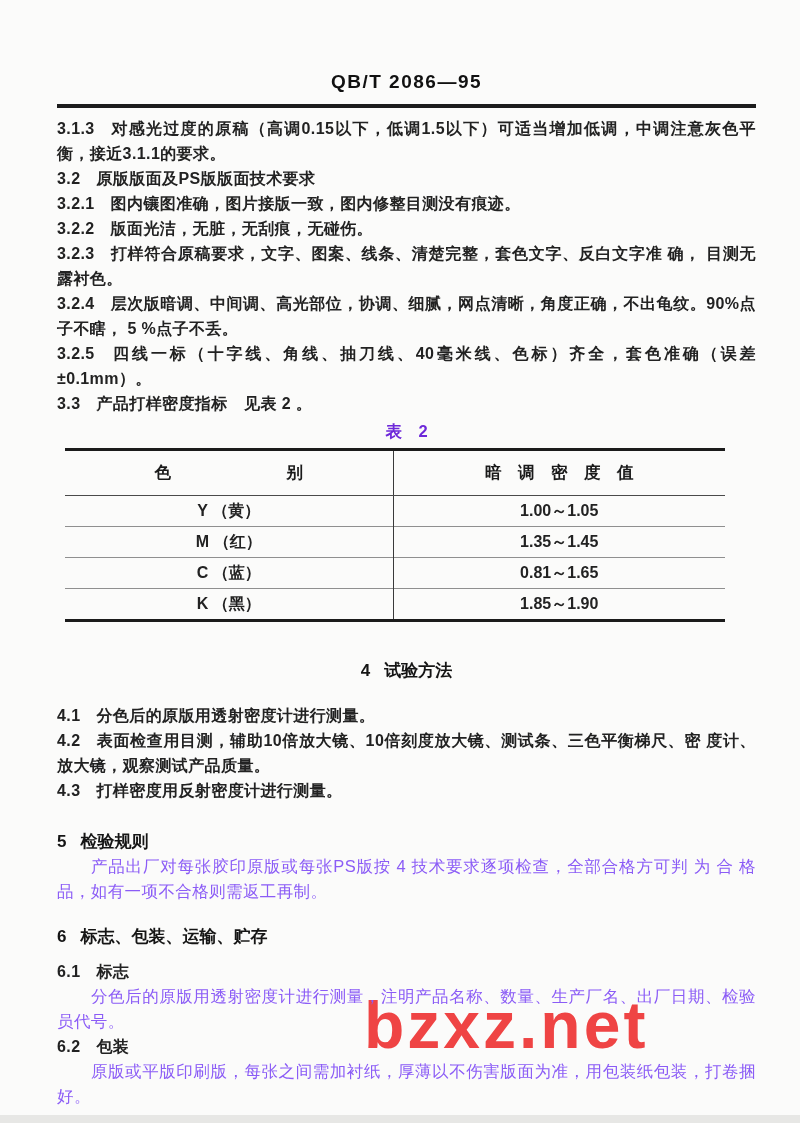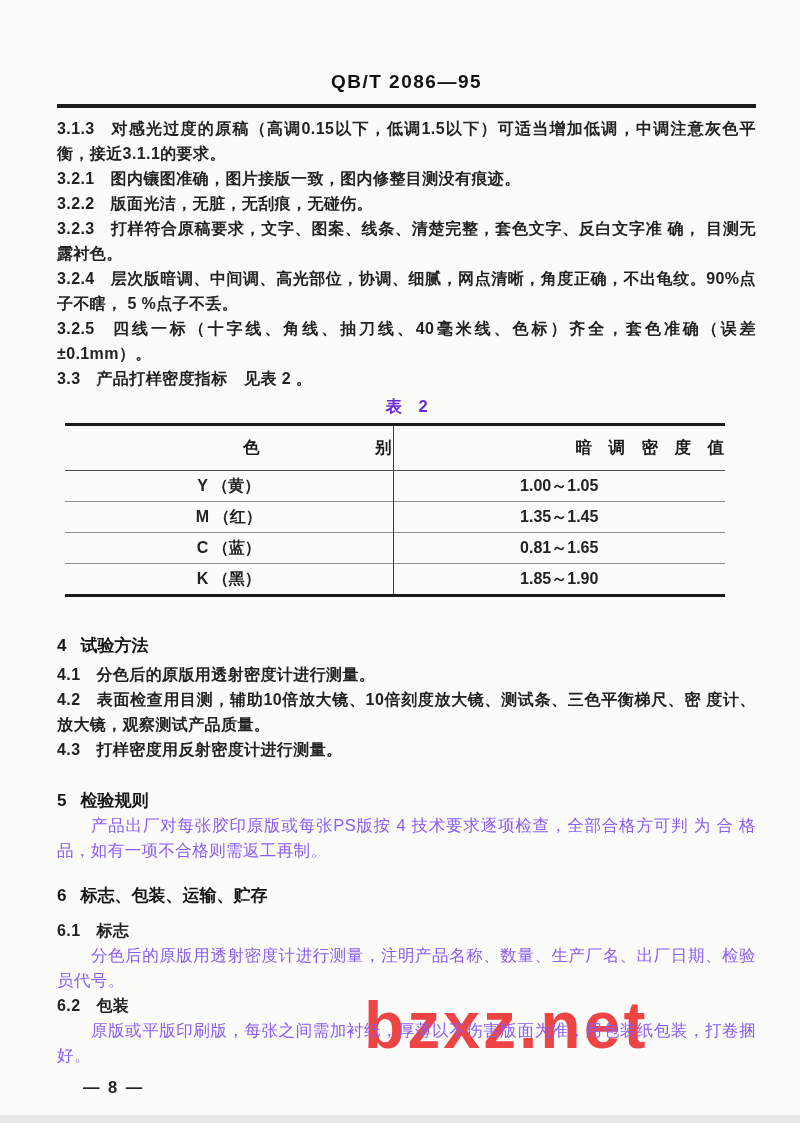--- a/index.html
+++ b/index.html
@@ -28,43 +28,43 @@
   .clause{
     font-size:16px;line-height:25px;text-align:justify;
     letter-spacing:0.4px;font-weight:600;color:#222;margin:0;
   }
   .clause .num{font-weight:800;margin-right:16px;white-space:nowrap;}
   .first-para{margin-top:8px;}
   .h-sec{
     font-size:17px;line-height:25px;font-weight:800;color:#151515;margin:0;
   }
   .h-sec .num{margin-right:14px;}
-  .mt-h4{margin-top:36px;}
-  .mt-8{margin-top:4px;}
+  .mt-h4{margin-top:36px;text-align:center;}
+  .mt-8{margin-top:20px;}
   .mt-h5{margin-top:26px;}
   .mt-h6{margin-top:20px;}
   .mt-10{margin-top:10px;}
   .para-indent{
     font-size:16.5px;line-height:25px;text-align:justify;
     letter-spacing:0.4px;font-weight:400;color:#8b5cf6;margin:0;
     text-indent:34px;
   }
   .tbl-caption{
     margin-top:4px;text-align:center;font-size:16.5px;
     font-weight:800;color:#6d28d9;height:22px;line-height:22px;
   }
   table.tbl{
     margin:6px 0 0 8px;width:660px;border-collapse:collapse;
     border-top:3px solid #1b1b1b;border-bottom:3px solid #1b1b1b;
     table-layout:fixed;
   }
   table.tbl col.c1{width:49.7%;}
   table.tbl th{
     height:42px;font-size:16.5px;font-weight:800;color:#1a1a1a;
-    text-align:right;vertical-align:middle;
+    text-align:center;vertical-align:middle;
     border-bottom:1.5px solid #4a4a4a;
   }
   table.tbl td{
     height:28px;font-size:16px;font-weight:600;color:#222;
     text-align:center;vertical-align:middle;
     border-top:1px solid #8f8f8f;
   }
   table.tbl .vline{border-right:1.5px solid #3a3a3a;}
   .page-number{
     margin-top:10px;margin-left:26px;
@@ -81,20 +81,21 @@
 <div class="page">
 
   <div class="watermark">bzxz.net</div>
 
   <div class="content">
 
     <div class="doc-header">QB/T 2086—95</div>
     <div class="rule"></div>
 
     <p class="clause first-para"><span class="num">3.1.3</span><span>对感光过度的原稿（高调0.15以下，低调1.5以下）可适当增加低调，中调注意灰色平衡，接近3.1.1的要求。</span></p>
+    <p class="clause"><span class="num">3.2</span><span>原版版面及PS版版面技术要求</span></p>
     <p class="clause"><span class="num">3.2.1</span><span>图内镶图准确，图片接版一致，图内修整目测没有痕迹。</span></p>
     <p class="clause"><span class="num">3.2.2</span><span>版面光洁，无脏，无刮痕，无碰伤。</span></p>
     <p class="clause"><span class="num">3.2.3</span><span>打样符合原稿要求，文字、图案、线条、清楚完整，套色文字、反白文字准 确， 目测无露衬色。</span></p>
     <p class="clause"><span class="num">3.2.4</span><span>层次版暗调、中间调、高光部位，协调、细腻，网点清晰，角度正确，不出龟纹。90%点子不瞎， 5 %点子不丢。</span></p>
     <p class="clause"><span class="num">3.2.5</span><span>四线一标（十字线、角线、抽刀线、40毫米线、色标）齐全，套色准确（误差±0.1mm）。</span></p>
     <p class="clause"><span class="num">3.3</span><span>产品打样密度指标　见表 2 。</span></p>
 
     <div class="tbl-caption">表　2</div>
     <table class="tbl">
       <colgroup>

